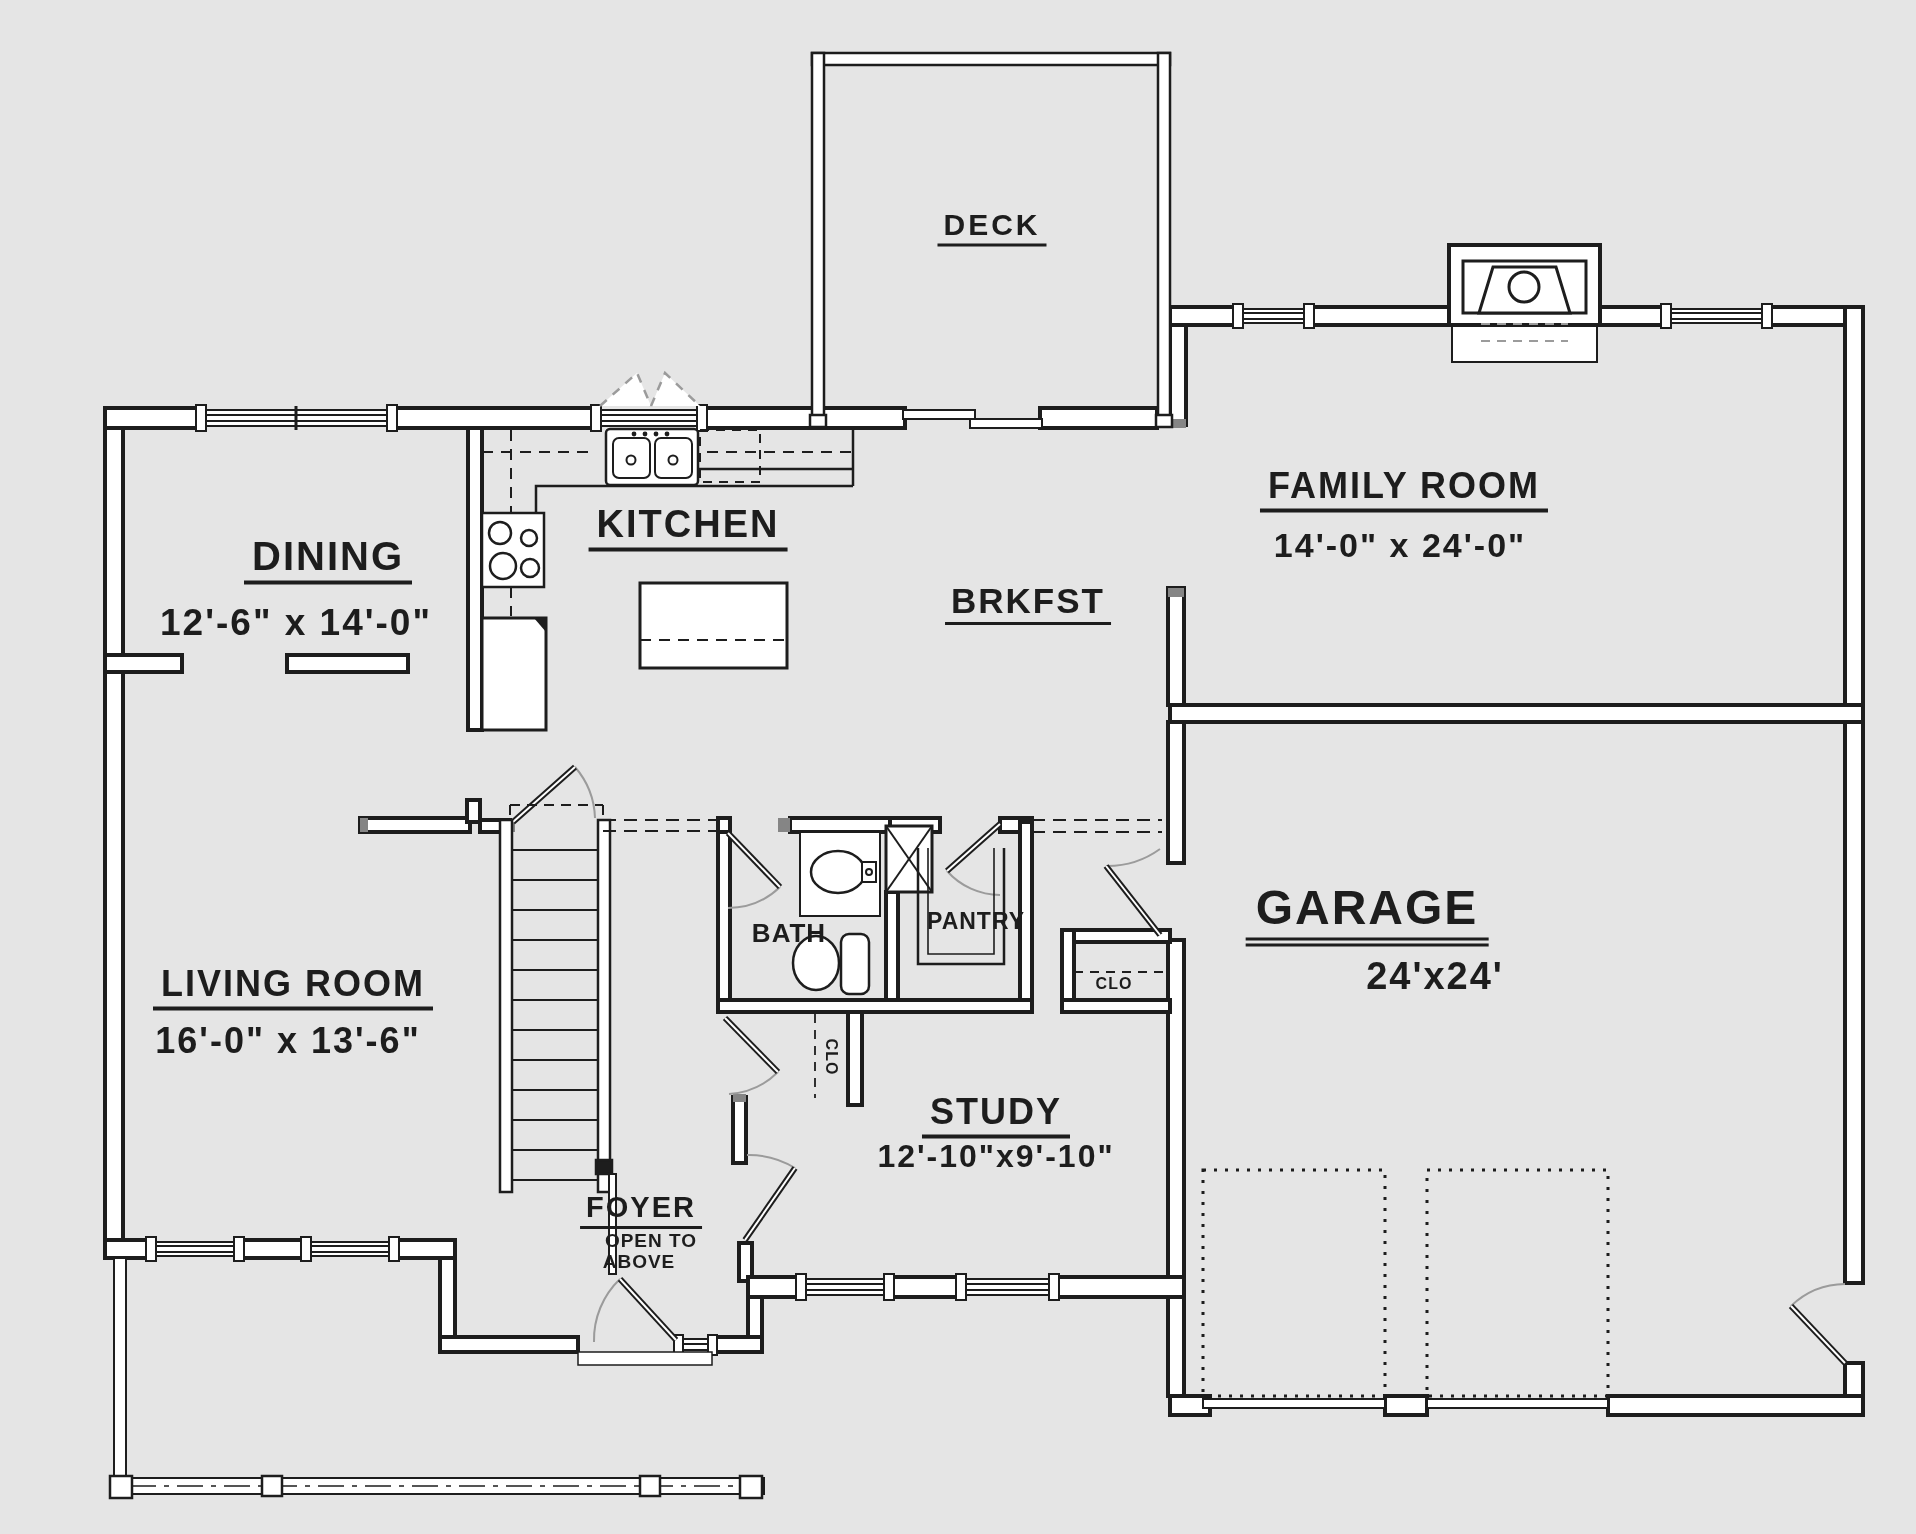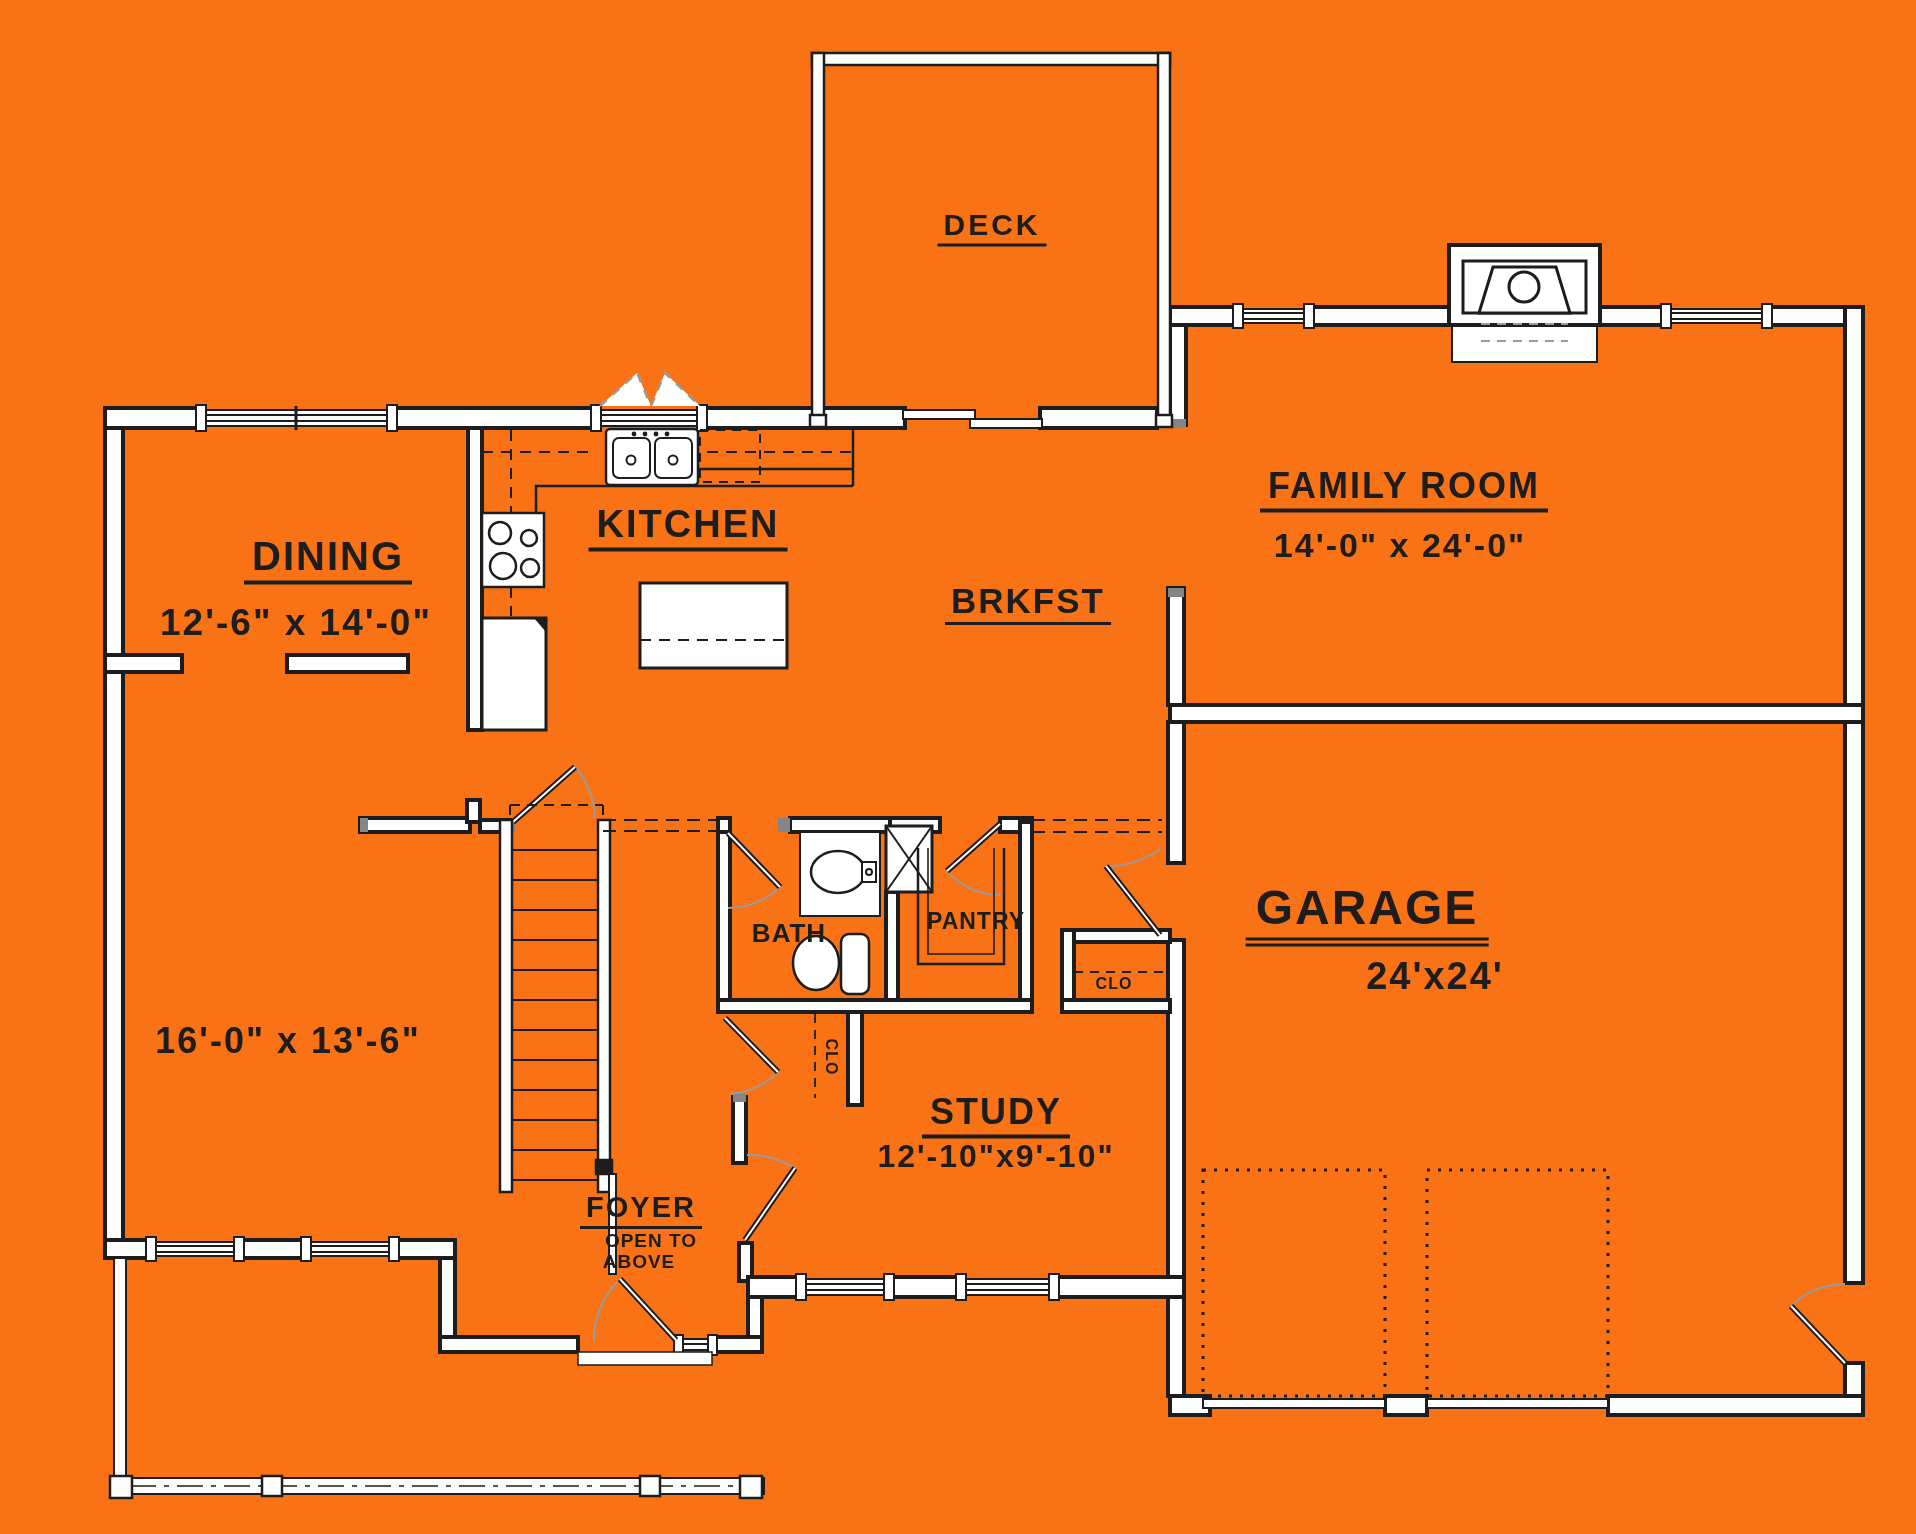--- a/index.html
+++ b/index.html
@@ -1,17 +1,17 @@
 <!DOCTYPE html>
 <html><head>
 <meta charset="utf-8">
 <style>
   html,body{margin:0;padding:0;background:#ffffff;}
   #stage{
-    position:relative;width:1916px;height:1534px;background:#f97316;overflow:hidden;
+    position:relative;width:1916px;height:1534px;background:#e5e5e5;overflow:hidden;
     font-family:"Liberation Sans",sans-serif;color:#1d1d1d;
   }
   #stage svg{position:absolute;left:0;top:0;}
   .label{
     position:absolute;transform:translate(-50%,-50%);
     font-family:"Liberation Sans",sans-serif;font-weight:bold;color:#1d1d1d;
     white-space:nowrap;letter-spacing:2px;line-height:1;
   }
   .u{border-bottom:4px solid #1d1d1d;padding:0 8px 5px 8px;}
   .uthin{border-bottom:3px solid #1d1d1d;padding:0 6px 4px 6px;}
@@ -375,20 +375,21 @@
 <div class="label u" style="left:280px;top:560px;font-size:40px;margin-left:48px;">DINING</div>
 <div class="label" style="left:296px;top:622px;font-size:37px;">12'-6" x 14'-0"</div>
 
 <div class="label u" style="left:688px;top:528px;font-size:38px;">KITCHEN</div>
 
 <div class="label uthin" style="left:1028px;top:604px;font-size:35px;">BRKFST</div>
 
 <div class="label u" style="left:1404px;top:490px;font-size:36px;text-align:right;">FAMILY ROOM</div>
 <div class="label" style="left:1400px;top:545px;font-size:34px;">14'-0" x 24'-0"</div>
 
+<div class="label u" style="left:293px;top:988px;font-size:36px;">LIVING ROOM</div>
 <div class="label" style="left:288px;top:1041px;font-size:36px;">16'-0" x 13'-6"</div>
 
 <div class="label small" style="left:789px;top:933px;font-size:26px;text-align:center;">BATH</div>
 
 <div class="label small" style="left:976px;top:921px;font-size:23px;">PANTRY</div>
 
 <div class="label small" style="left:1114px;top:984px;font-size:16px;">CLO</div>
 
 <div class="label small rot" style="left:831px;top:1057px;font-size:16px;">CLO</div>
 

